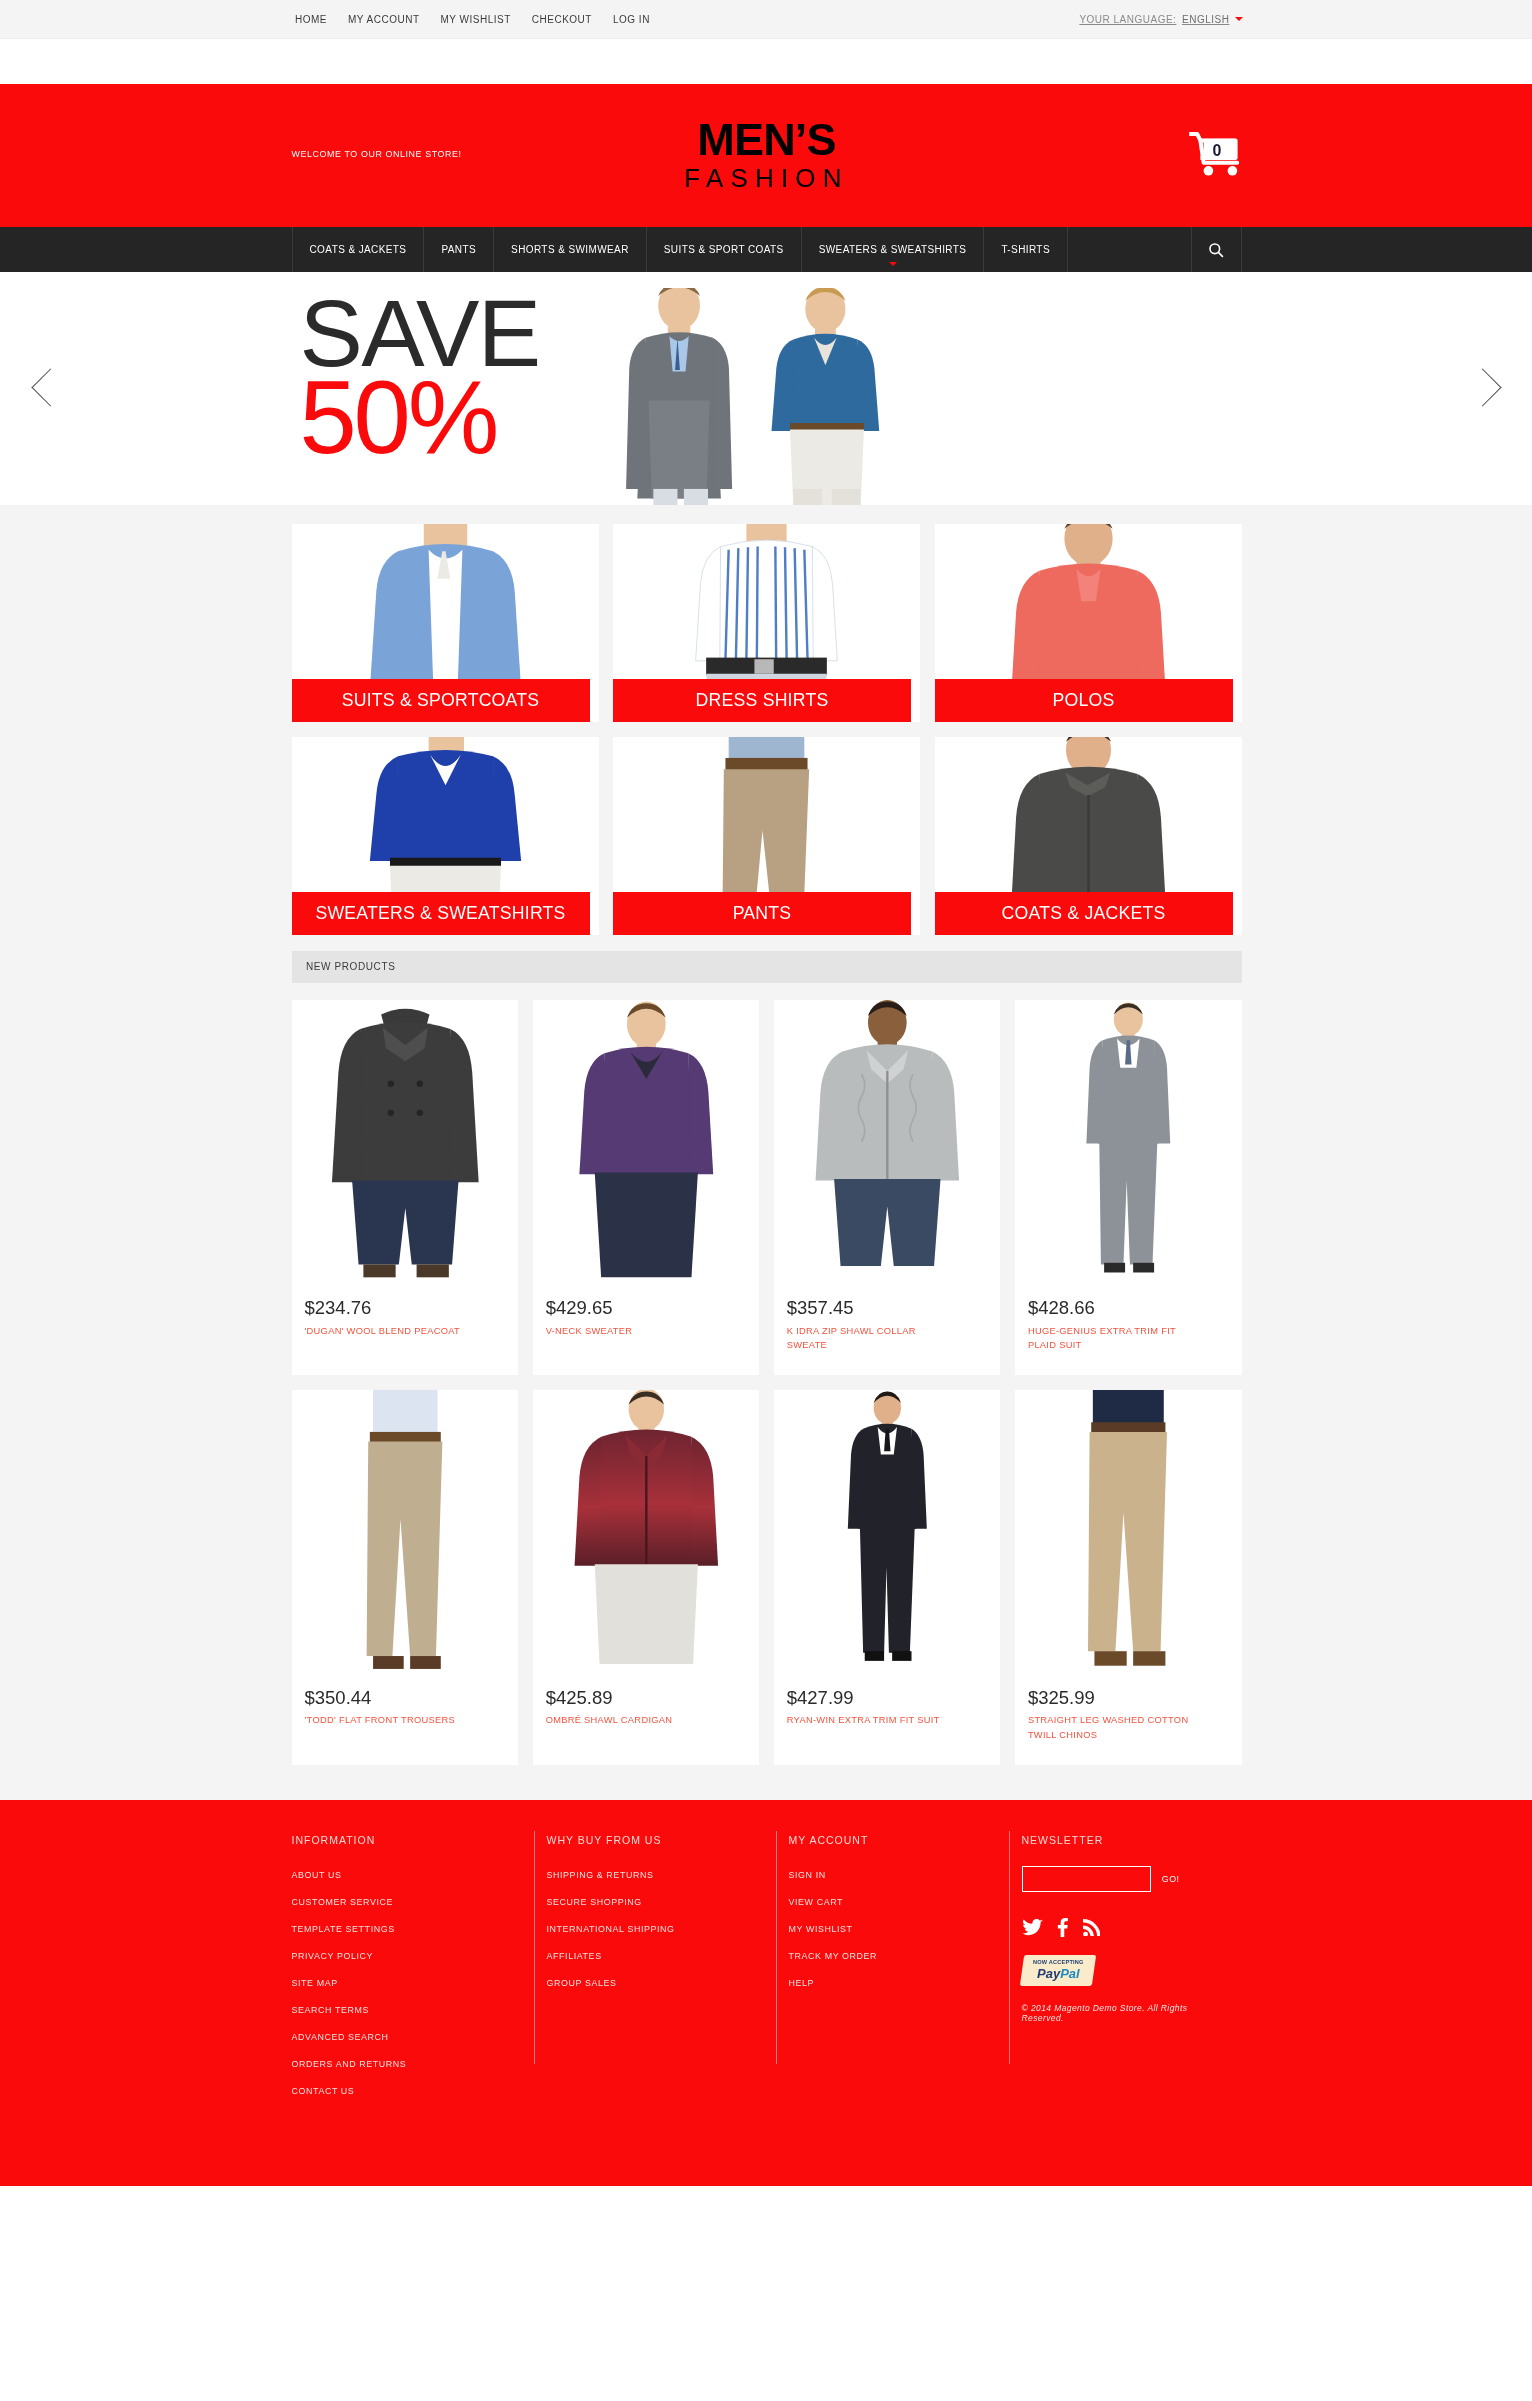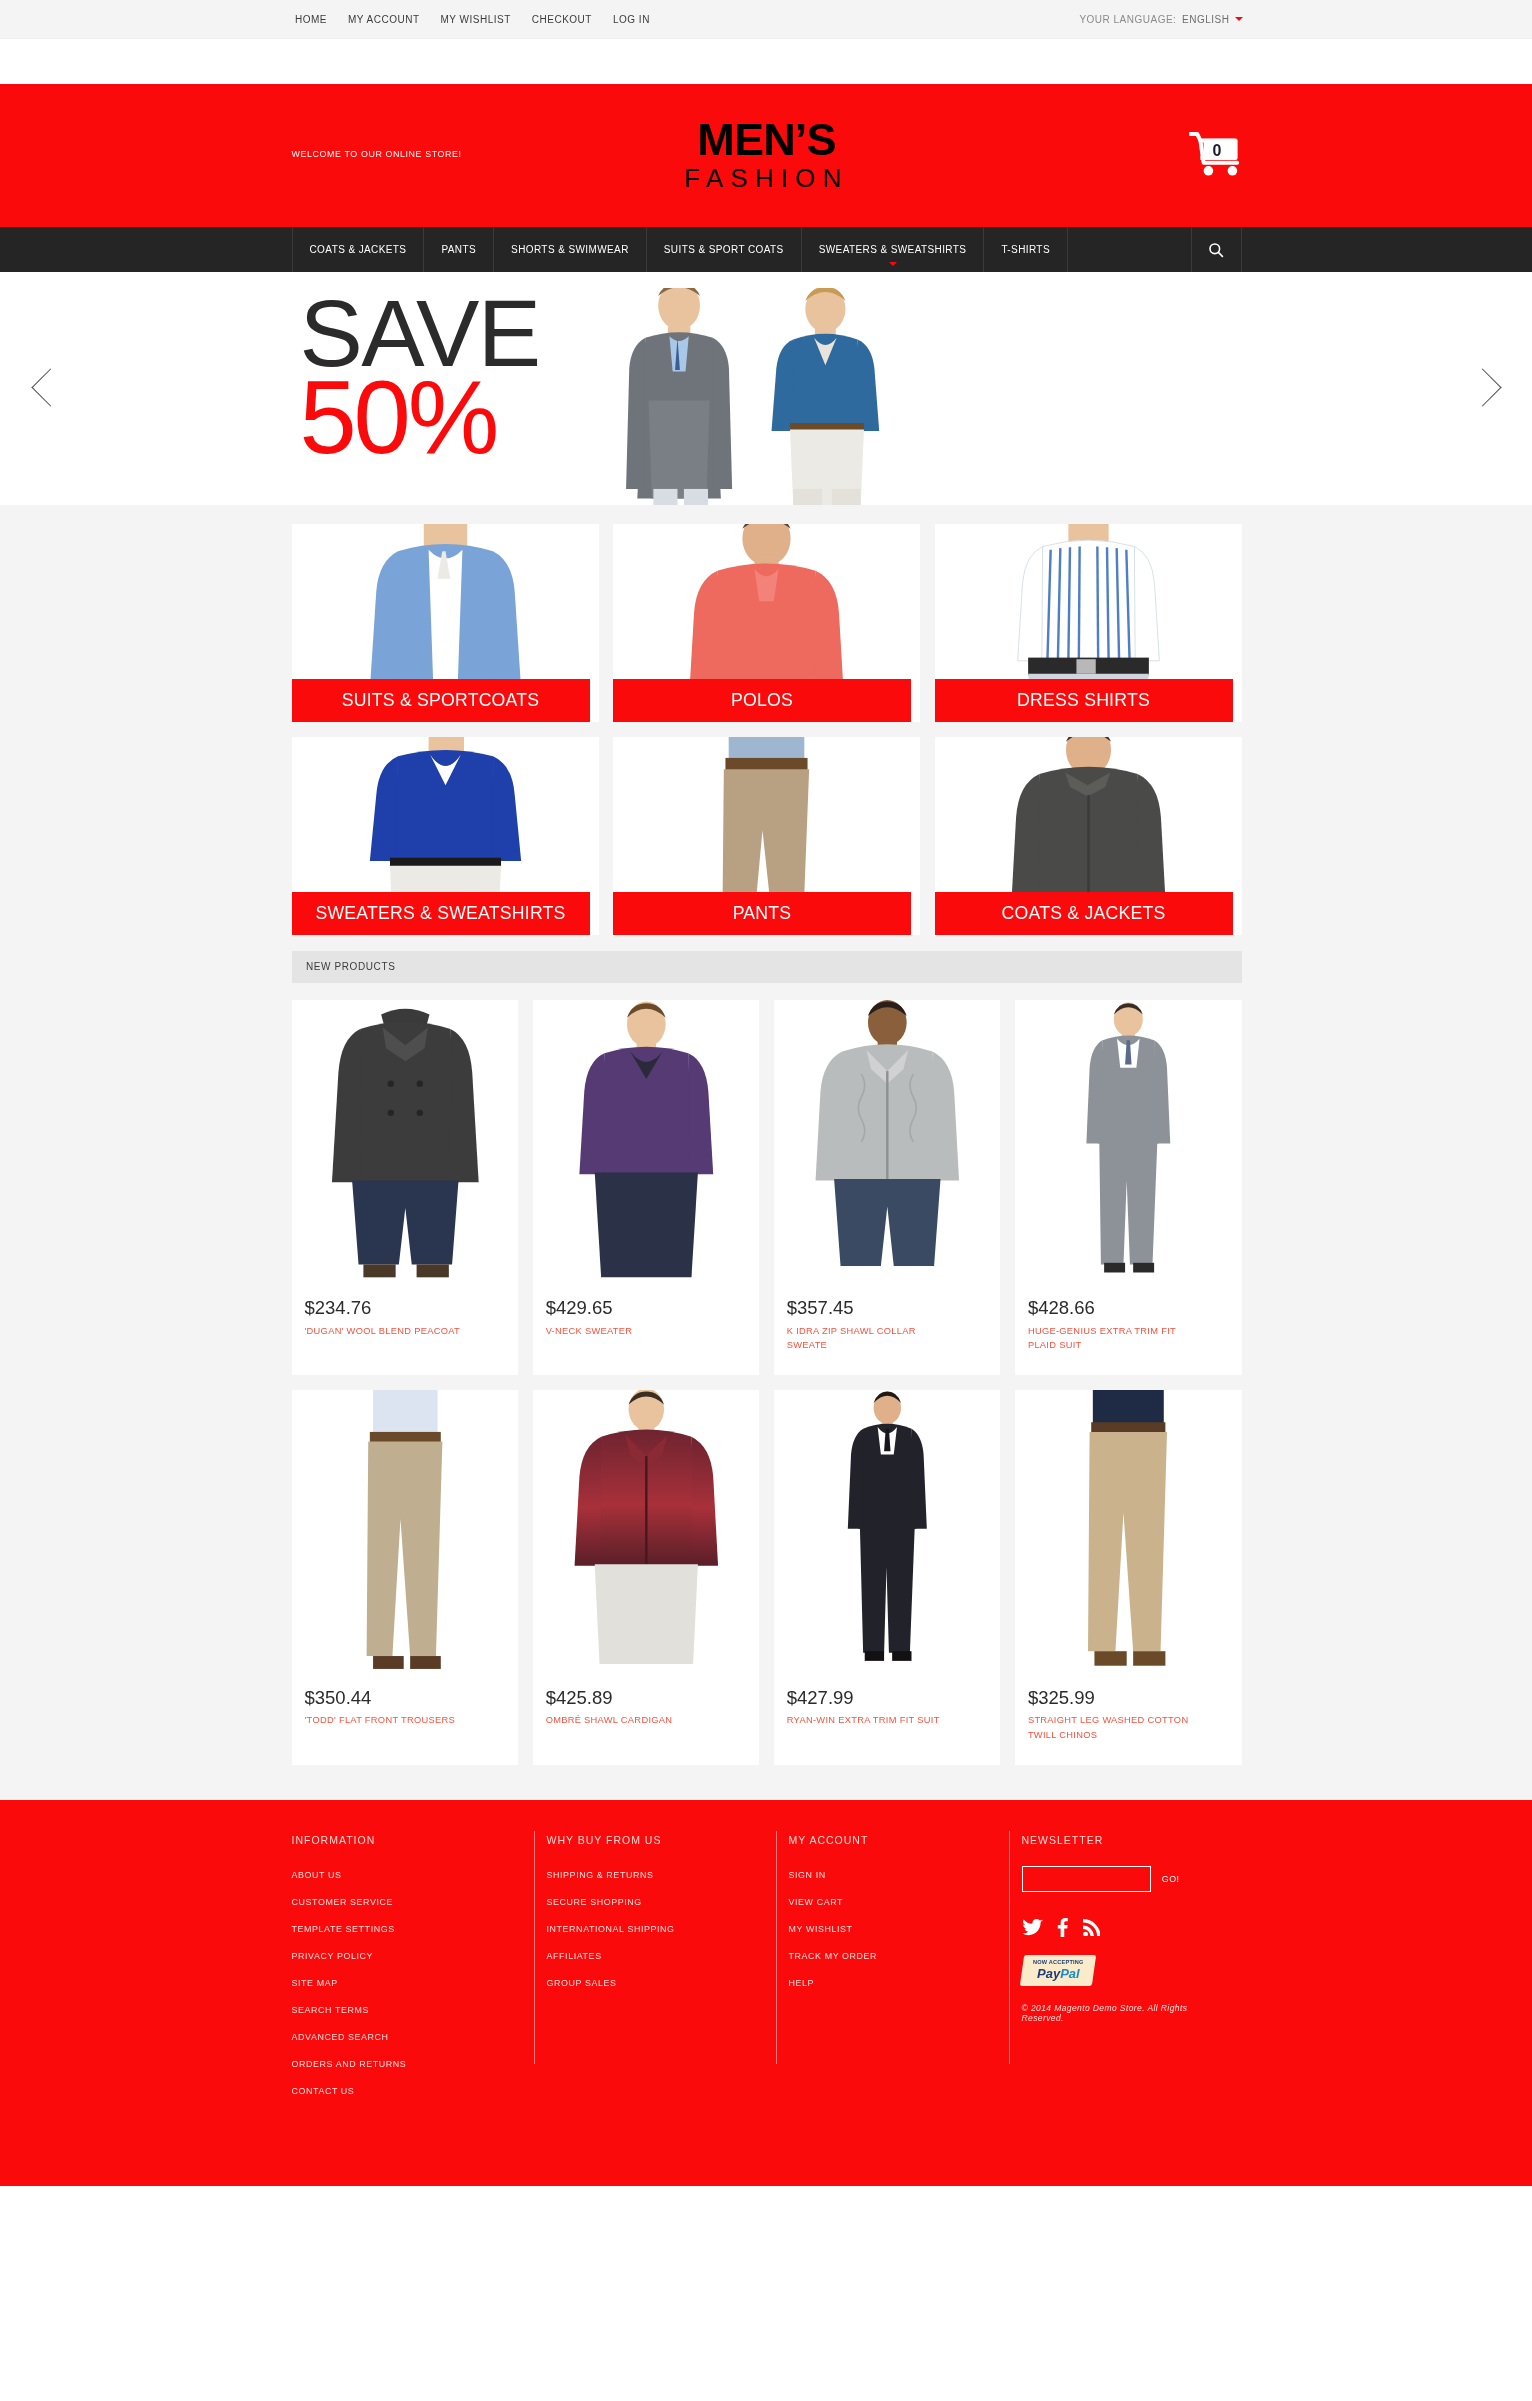--- a/index.html
+++ b/index.html
@@ -26,20 +26,21 @@
     font-size: 10px;
     letter-spacing: 0.5px;
     color: #3b3b3b;
     text-decoration: none;
     text-transform: uppercase;
   }
   .lang {
     display: flex; align-items: center; gap: 5.6px;
     font-size: 10px; letter-spacing: 0.5px; color: #8a8a8a;
     text-transform: uppercase;
+    text-decoration: underline;
   }
   .lang .val { color: #6d6d6d; }
   .caret-red {
     width: 0; height: 0;
     border-left: 4px solid transparent;
     border-right: 4px solid transparent;
     border-top: 4.8px solid #fa0a0a;
     display: inline-block;
   }
 
@@ -365,35 +366,20 @@
             <rect width="374" height="246" fill="#ffffff"></rect>
             <rect x="160" y="0" width="54" height="40" fill="#e8c39e"></rect>
             <path d="M128 34 q59 -18 118 0 l12 172 h-142Z" fill="#7aa3d8"></path>
             <path d="M166 32 q21 22 42 0 l-6 174 h-30Z" fill="#ffffff"></path>
             <path d="M128 34 q-24 12 -27 50 l-8 122 h34Z" fill="#7aa3d8"></path>
             <path d="M246 34 q24 12 27 50 l8 122 h-34Z" fill="#7aa3d8"></path>
             <path d="M183 34 l-6 34 h16 l-6 -34Z" fill="#eceae4"></path>
           </svg>
         </div>
         <div class="cat-label">SUITS &amp; SPORTCOATS</div>
-      </div>
-      <div class="cat-tile">
-        <div class="cat-img">
-          <svg width="100%" height="198" viewBox="0 0 374 246" preserveAspectRatio="xMidYMax meet">
-            <rect width="374" height="246" fill="#ffffff"></rect>
-            <ellipse cx="187" cy="18" rx="30" ry="34" fill="#e0b08a"></ellipse>
-            <path d="M157 6 q30 -24 60 0 q-8 -18 -30 -18 q-22 0 -30 18Z" fill="#5a4430"></path>
-            <rect x="172" y="44" width="30" height="18" fill="#e0b08a"></rect>
-            <path d="M126 58 q61 -18 122 0 l10 188 h-142Z" fill="#ef6a5e"></path>
-            <path d="M172 56 q15 18 30 0 l-6 40 h-18Z" fill="#f3837a"></path>
-            <path d="M126 58 q-26 12 -29 52 l-8 136 h38Z" fill="#ef6a5e"></path>
-            <path d="M248 58 q26 12 29 52 l8 136 h-38Z" fill="#ef6a5e"></path>
-          </svg>
-        </div>
-        <div class="cat-label">POLOS</div>
       </div>
       <div class="cat-tile">
         <div class="cat-img">
           <svg width="100%" height="198" viewBox="0 0 374 246" preserveAspectRatio="xMidYMax meet">
             <rect width="374" height="246" fill="#ffffff"></rect>
             <rect x="162" y="0" width="50" height="32" fill="#e8c39e"></rect>
             <path d="M130 28 q57 -16 114 0 l8 142 h-130Z" fill="#ffffff" stroke="#cfd8e4" stroke-width="1"></path>
             <g stroke="#4f7ec4" stroke-width="3">
               <line x1="140" y1="32" x2="136" y2="168"></line>
                 <line x1="152" y1="30" x2="149" y2="168"></line>
@@ -407,20 +393,35 @@
             <path d="M182 28 h10 l-2 142 h-6Z" fill="#ffffff"></path>
             <path d="M130 28 q-22 10 -25 46 l-6 96 h30Z" fill="#ffffff" stroke="#cfd8e4"></path>
             <path d="M244 28 q22 10 25 46 l6 96 h-30Z" fill="#ffffff" stroke="#cfd8e4"></path>
             <rect x="112" y="166" width="150" height="22" fill="#2a2a2a"></rect>
             <rect x="172" y="168" width="24" height="18" fill="#b8b8b8"></rect>
             <path d="M112 186 h150 l-6 60 h-138Z" fill="#cfd6e0"></path>
           </svg>
         </div>
         <div class="cat-label">DRESS SHIRTS</div>
       </div>
+      <div class="cat-tile">
+        <div class="cat-img">
+          <svg width="100%" height="198" viewBox="0 0 374 246" preserveAspectRatio="xMidYMax meet">
+            <rect width="374" height="246" fill="#ffffff"></rect>
+            <ellipse cx="187" cy="18" rx="30" ry="34" fill="#e0b08a"></ellipse>
+            <path d="M157 6 q30 -24 60 0 q-8 -18 -30 -18 q-22 0 -30 18Z" fill="#5a4430"></path>
+            <rect x="172" y="44" width="30" height="18" fill="#e0b08a"></rect>
+            <path d="M126 58 q61 -18 122 0 l10 188 h-142Z" fill="#ef6a5e"></path>
+            <path d="M172 56 q15 18 30 0 l-6 40 h-18Z" fill="#f3837a"></path>
+            <path d="M126 58 q-26 12 -29 52 l-8 136 h38Z" fill="#ef6a5e"></path>
+            <path d="M248 58 q26 12 29 52 l8 136 h-38Z" fill="#ef6a5e"></path>
+          </svg>
+        </div>
+        <div class="cat-label">POLOS</div>
+      </div>
     </div>
 
     <div class="cat-row">
       <div class="cat-tile">
         <div class="cat-img">
           <svg width="100%" height="198" viewBox="0 0 374 246" preserveAspectRatio="xMidYMax meet">
             <rect width="374" height="246" fill="#ffffff"></rect>
             <rect x="166" y="0" width="44" height="26" fill="#e8c39e"></rect>
             <path d="M128 24 q59 -16 118 0 l6 128 h-130Z" fill="#1f3faa"></path>
             <path d="M168 22 q19 28 38 0 l-19 38Z" fill="#ffffff"></path>

